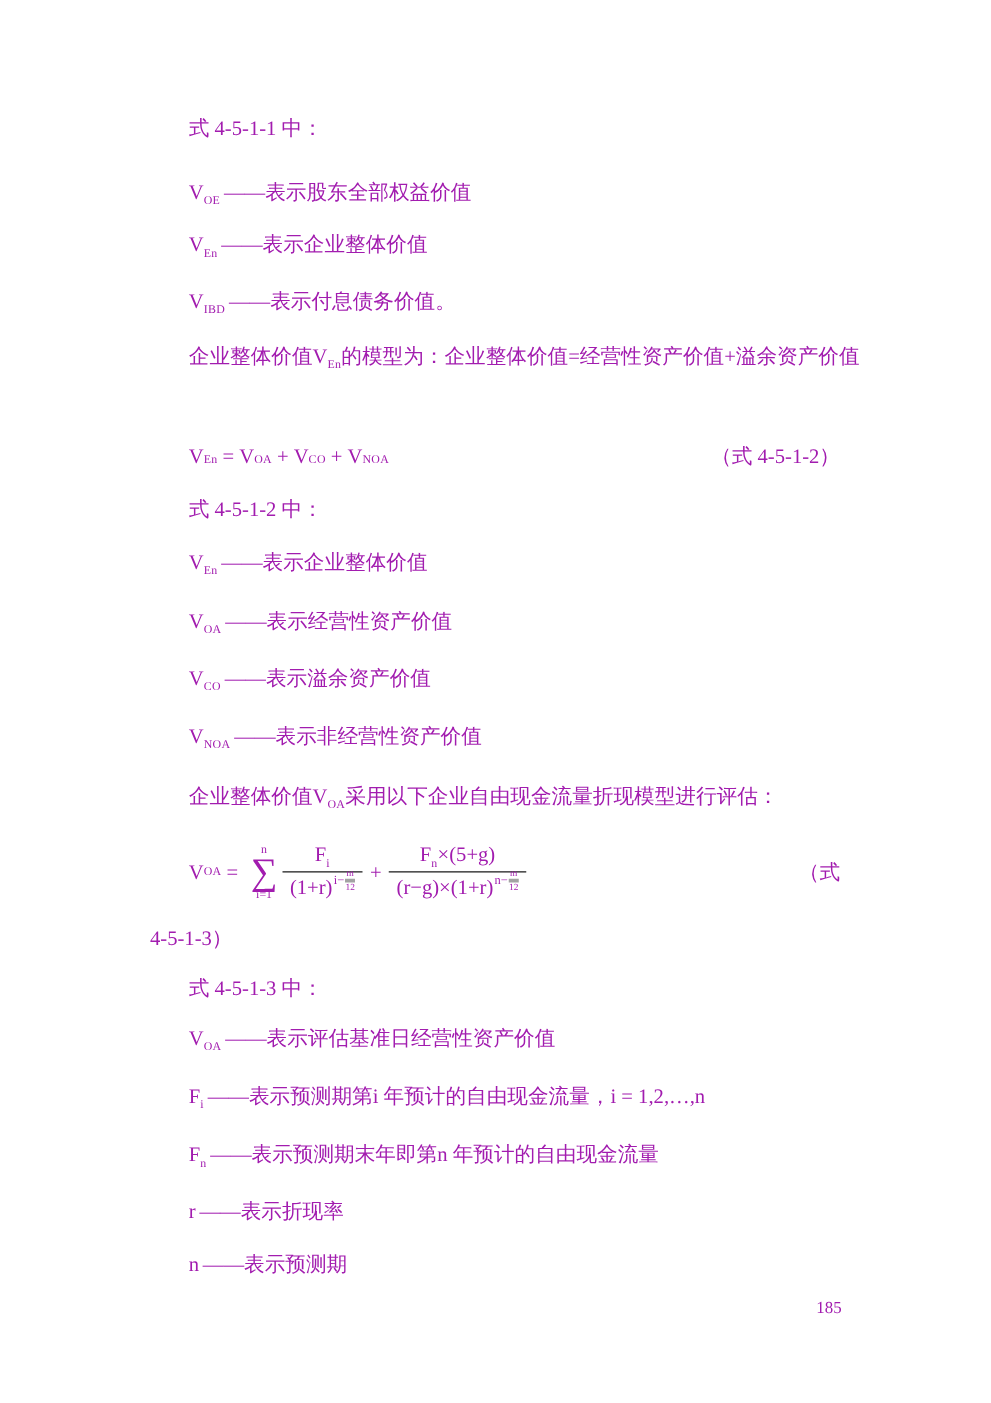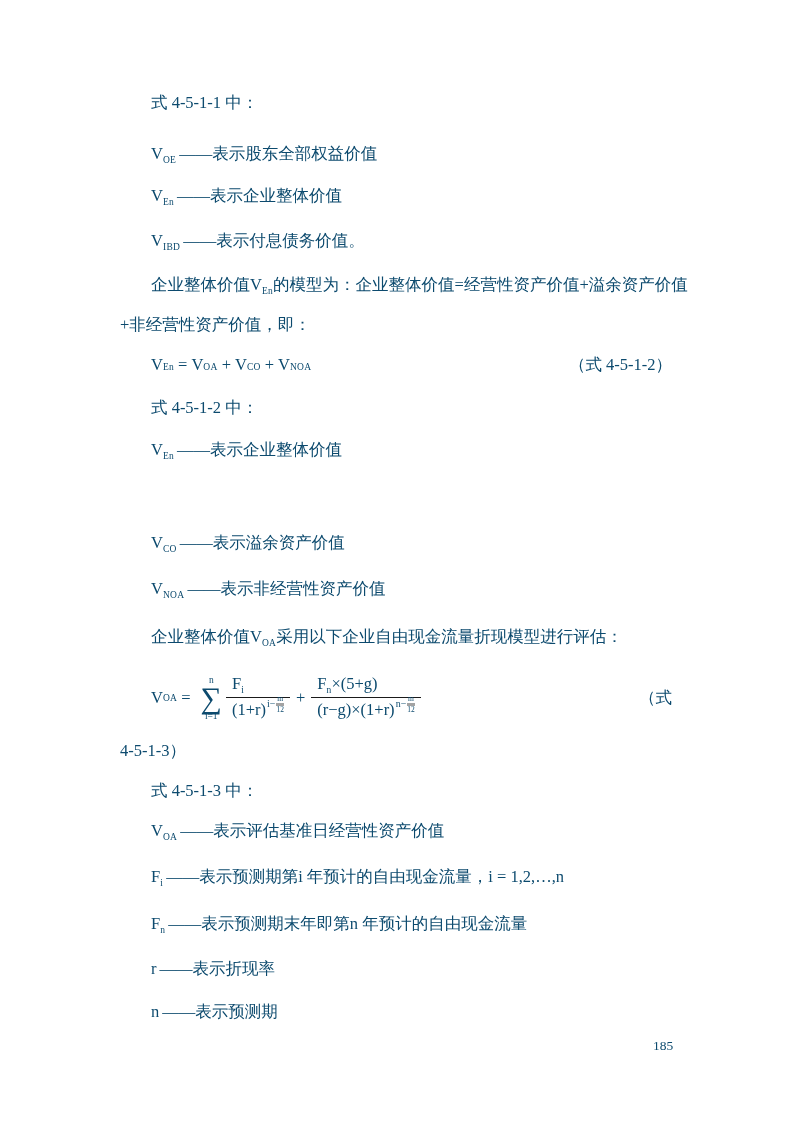--- a/index.html
+++ b/index.html
@@ -1,21 +1,21 @@
 <!DOCTYPE html>
 <html><head>
 <meta charset="utf-8">
 <style>
   html,body{margin:0;padding:0;background:#ffffff;}
   .page{
     position:relative;
     width:793px;height:1122px;
     background:#ffffff;
     font-family:"Liberation Serif","DejaVu Serif",serif;
-    color:#0c4a6e;
+    color:#a21caf;
     overflow:hidden;
   }
   .line{
     position:absolute;
     left:151px;
     white-space:nowrap;
     font-size:16.5px;
     line-height:22px;
   }
   .hang{left:120px;}
@@ -47,21 +47,21 @@
     flex-direction:column;
     align-items:center;
     line-height:1;
     margin:0 2px 0 6px;
   }
   .sum-limit{font-size:9.5px;line-height:1.1;}
   .sum-sigma{font-size:30px;line-height:.85;}
   .frac{
     display:inline-flex;
     flex-direction:column;
-    align-items:flex-start;
+    align-items:center;
     margin:0 2px;
   }
   .frac .num{padding:0 6px 3px;}
   .frac .den{border-top:1.2px solid #1a1a1a;padding:2px 6px 0;}
   .exp{
     display:inline-flex;
     align-items:center;
     font-size:10px;
     position:relative;
     top:-8px;
@@ -96,41 +96,43 @@
   <div class="line" style="top:185px">
     <span>V</span><sub class="sb">En</sub><span class="desc">——表示企业整体价值</span>
   </div>
   <div class="line" style="top:230px">
     <span>V</span><sub class="sb">IBD</sub><span class="desc">——表示付息债务价值。</span>
   </div>
 
   <div class="line" style="top:274px">
     <span>企业整体价值</span><span>V</span><sub class="sb">En</sub><span>的模型为：企业整体价值=经营性资产价值+溢余资产价值</span>
   </div>
-  <div class="line hang" style="top:314px">+非经营性资产价值，即：</div>
 
   <div class="line eqrow" style="top:354px">
     <span>V</span>
       <sub class="sb">En</sub>
     <span class="op">=</span>
     <span>V</span>
       <sub class="sb">OA</sub>
     <span class="op">+</span>
     <span>V</span>
       <sub class="sb">CO</sub>
     <span class="op">+</span>
     <span>V</span>
       <sub class="sb">NOA</sub>
     <span class="eqtag">（式 4-5-1-2）</span>
   </div>
 
   <div class="line" style="top:397px">式 4-5-1-2 中：</div>
 
   <div class="line" style="top:439px">
     <span>V</span><sub class="sb">En</sub><span class="desc">——表示企业整体价值</span>
+  </div>
+  <div class="line" style="top:486px">
+    <span>V</span><sub class="sb">OA</sub><span class="desc">——表示经营性资产价值</span>
   </div>
   <div class="line" style="top:532px">
     <span>V</span><sub class="sb">CO</sub><span class="desc">——表示溢余资产价值</span>
   </div>
   <div class="line" style="top:578px">
     <span>V</span><sub class="sb">NOA</sub><span class="desc">——表示非经营性资产价值</span>
   </div>
 
   <div class="line" style="top:626px">
     <span>企业整体价值</span><span>V</span><sub class="sb">OA</sub><span>采用以下企业自由现金流量折现模型进行评估：</span>

